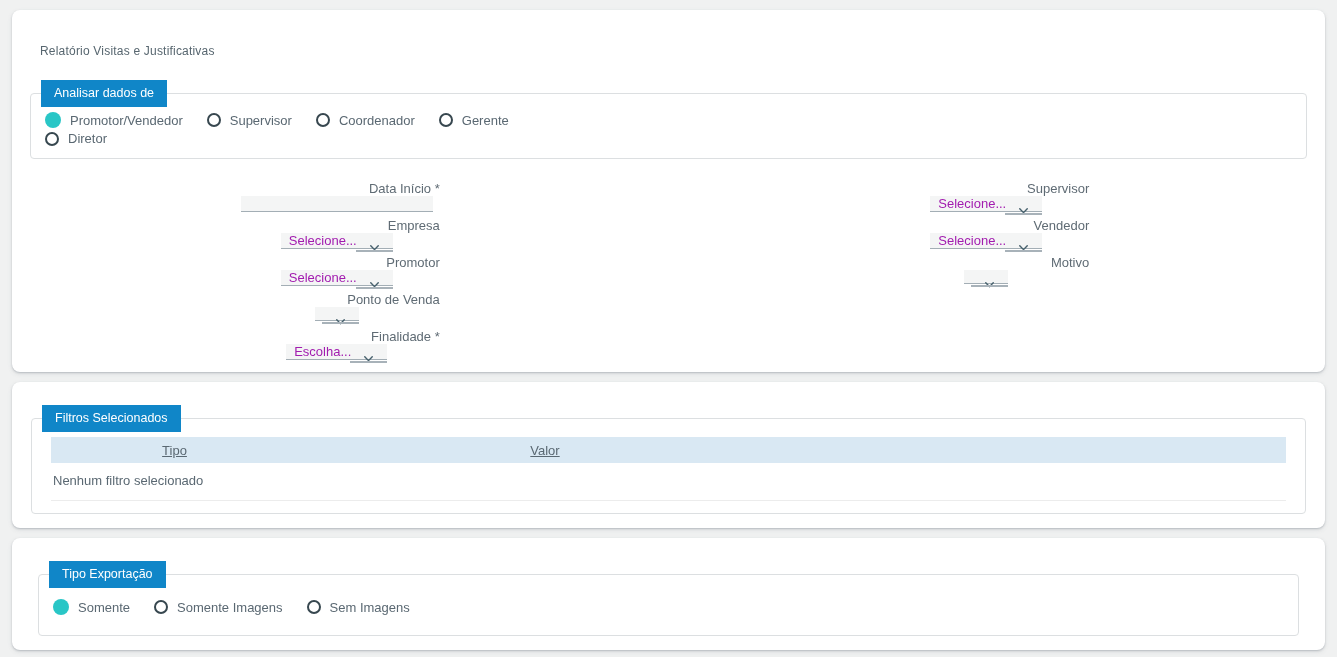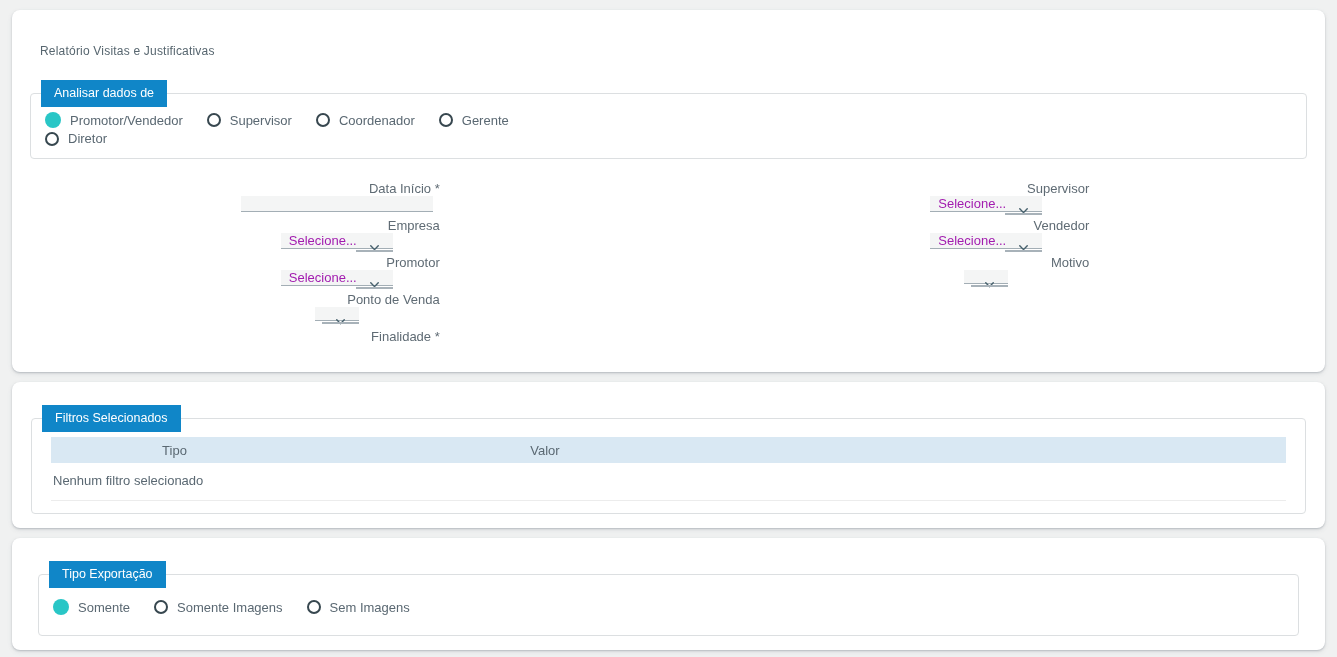--- a/index.html
+++ b/index.html
@@ -85,21 +85,21 @@
     right: 0; bottom: -4px; width: 37px;
     border-bottom: 2px solid #a8b2b9;
   }
   .select-value { font-size: 13px; color: #a21caf; }
   .chev { position: absolute; right: 11px; top: 7px; }
 
   .filters-table { width: 100%; border-collapse: collapse; margin-top: 2px; }
   .filters-table th {
     background: #d9e8f3;
     font-weight: 400; font-size: 13px; color: #5a6872;
-    height: 26px; padding: 0; text-align: center;
+    height: 26px; padding: 0; text-align: center; text-decoration: underline;
   }
   .filters-table .col0 { width: 20%; }
   .filters-table .col1 { width: 40%; }
   .filters-table .col2 { width: 40%; }
   .filters-table td {
     font-size: 13px; color: #5a6872;
     padding: 10px 2px 12px; text-align: left;
     border-bottom: 1px solid #ececec;
   }
 </style>
@@ -165,20 +165,26 @@
             <div class="form-label">Ponto de Venda</div>
             <div class="select">
               <span class="select-value"></span>
               <svg class="chev" width="15" height="15" viewBox="0 0 24 24">
                 <path d="M6 9.2l6 6.2 6-6.2" fill="none" stroke="#46606c" stroke-width="2.3" stroke-linecap="round" stroke-linejoin="round"></path>
               </svg>
             </div>
           </div>
           <div class="form-row">
             <div class="form-label">Finalidade *</div>
+            <div class="select">
+              <span class="select-value">Escolha...</span>
+              <svg class="chev" width="15" height="15" viewBox="0 0 24 24">
+                <path d="M6 9.2l6 6.2 6-6.2" fill="none" stroke="#46606c" stroke-width="2.3" stroke-linecap="round" stroke-linejoin="round"></path>
+              </svg>
+            </div>
           </div>
         </div>
       <div class="form-col" id="form-right">
           <div class="form-row">
             <div class="form-label">Supervisor</div>
             <div class="select">
               <span class="select-value">Selecione...</span>
               <svg class="chev" width="15" height="15" viewBox="0 0 24 24">
                 <path d="M6 9.2l6 6.2 6-6.2" fill="none" stroke="#46606c" stroke-width="2.3" stroke-linecap="round" stroke-linejoin="round"></path>
               </svg>

